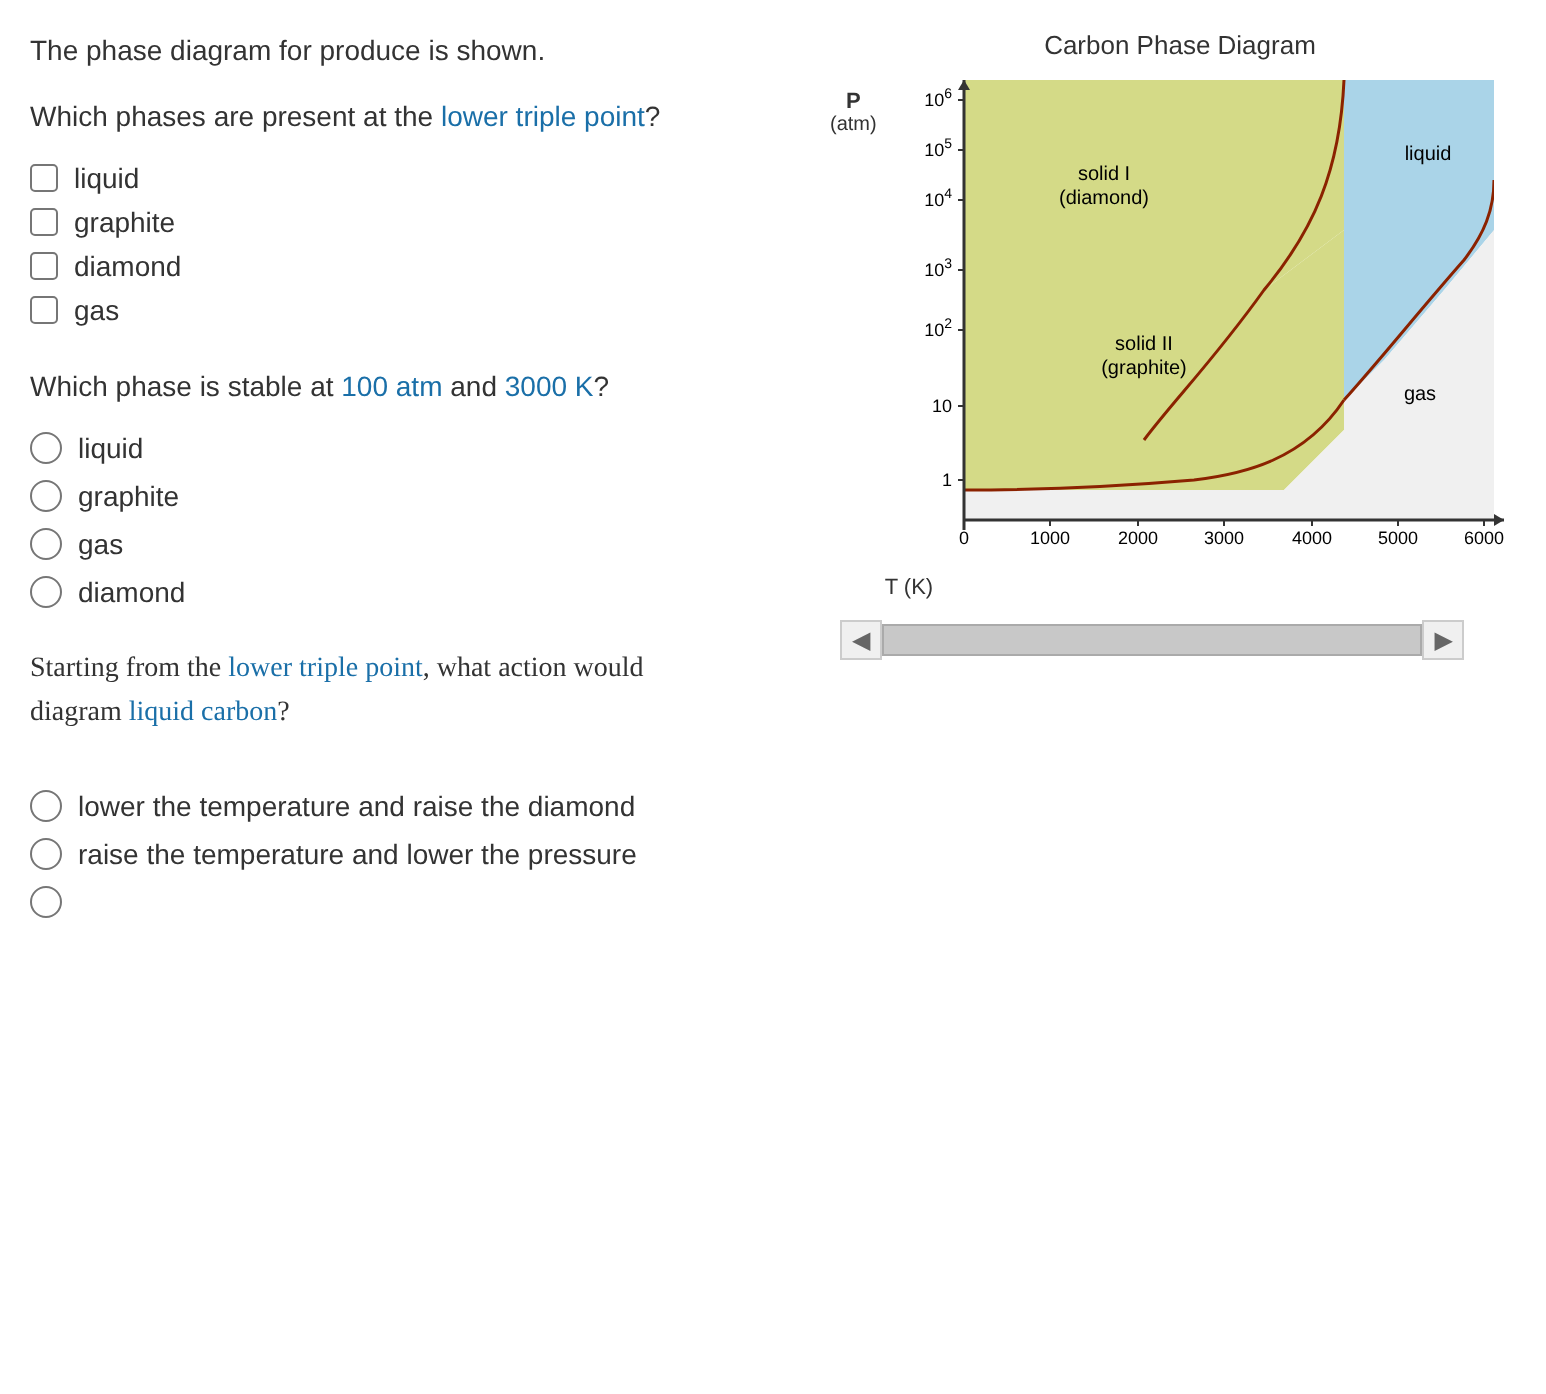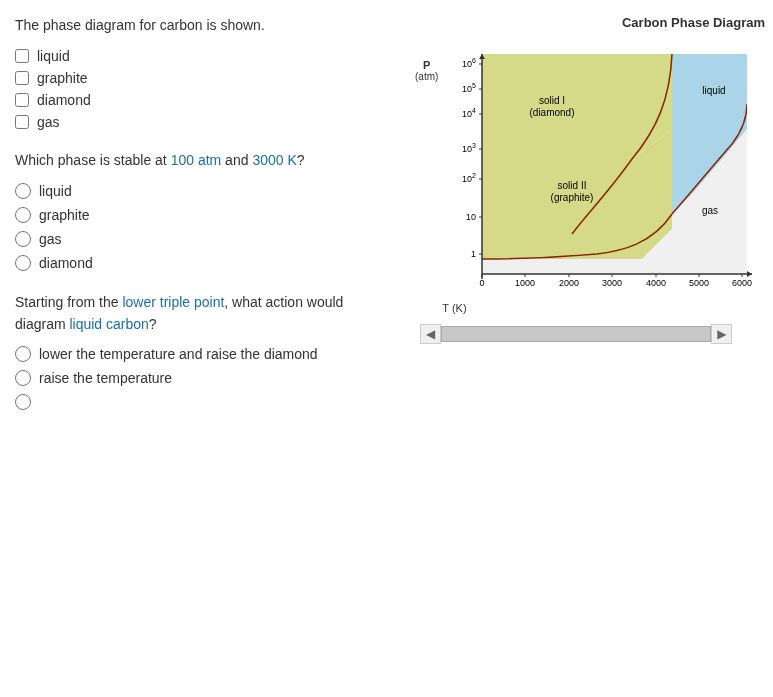--- a/index.html
+++ b/index.html
@@ -56,39 +56,43 @@
     }
     .section {
       margin-bottom: 20px;
     }
     
     .chart-container {
       position: relative;
       width: 350px;
     }
     .chart-title {
-      text-align: right;
+      text-align: center;
       font-size: 13px;
-      font-weight: bold;
-      margin-bottom: 19px;
+      font-weight: normal;
+      margin-bottom: 5px;
     }
     .starting-question {
       line-height: 1.6;
-      margin-bottom: 10px;
+      margin-bottom: 26px;
+      font-family: Liberation Serif, serif;
     }
   </style>
 </head>
 <body>
 
 <div class="layout">
   <div class="left-col">
 
-    <p class="question-text">The phase diagram for carbon is shown.</p>
+    <p class="question-text">The phase diagram for produce is shown.</p>
 
     <div class="section">
+      <p class="question-text">
+        <span>Which phases are present at the </span><span class="highlight-blue">lower triple point</span><span>?</span>
+      </p>
       <div class="checkbox-group">
         <div class="checkbox-item">
           <input type="checkbox" style="">
           <label>liquid</label>
         </div>
         <div class="checkbox-item">
           <input type="checkbox" style="">
           <label>graphite</label>
         </div>
         <div class="checkbox-item">
@@ -131,21 +135,21 @@
         <span>Starting from the </span><span class="highlight-blue">lower triple point</span><span>, what action would</span><br>
         <span>diagram </span><span class="highlight-blue">liquid carbon</span><span>?</span>
       </p>
       <div class="radio-group">
         <div class="radio-item">
           <input type="radio" name="q3" style="">
           <label>lower the temperature and raise the diamond</label>
         </div>
         <div class="radio-item">
           <input type="radio" name="q3" style="">
-          <label>raise the temperature</label>
+          <label>raise the temperature and lower the pressure</label>
         </div>
         <div class="radio-item">
           <input type="radio" name="q3" style="">
         </div>
       </div>
     </div>
   </div>
 
   <div class="right-col">
     <div class="chart-container">

